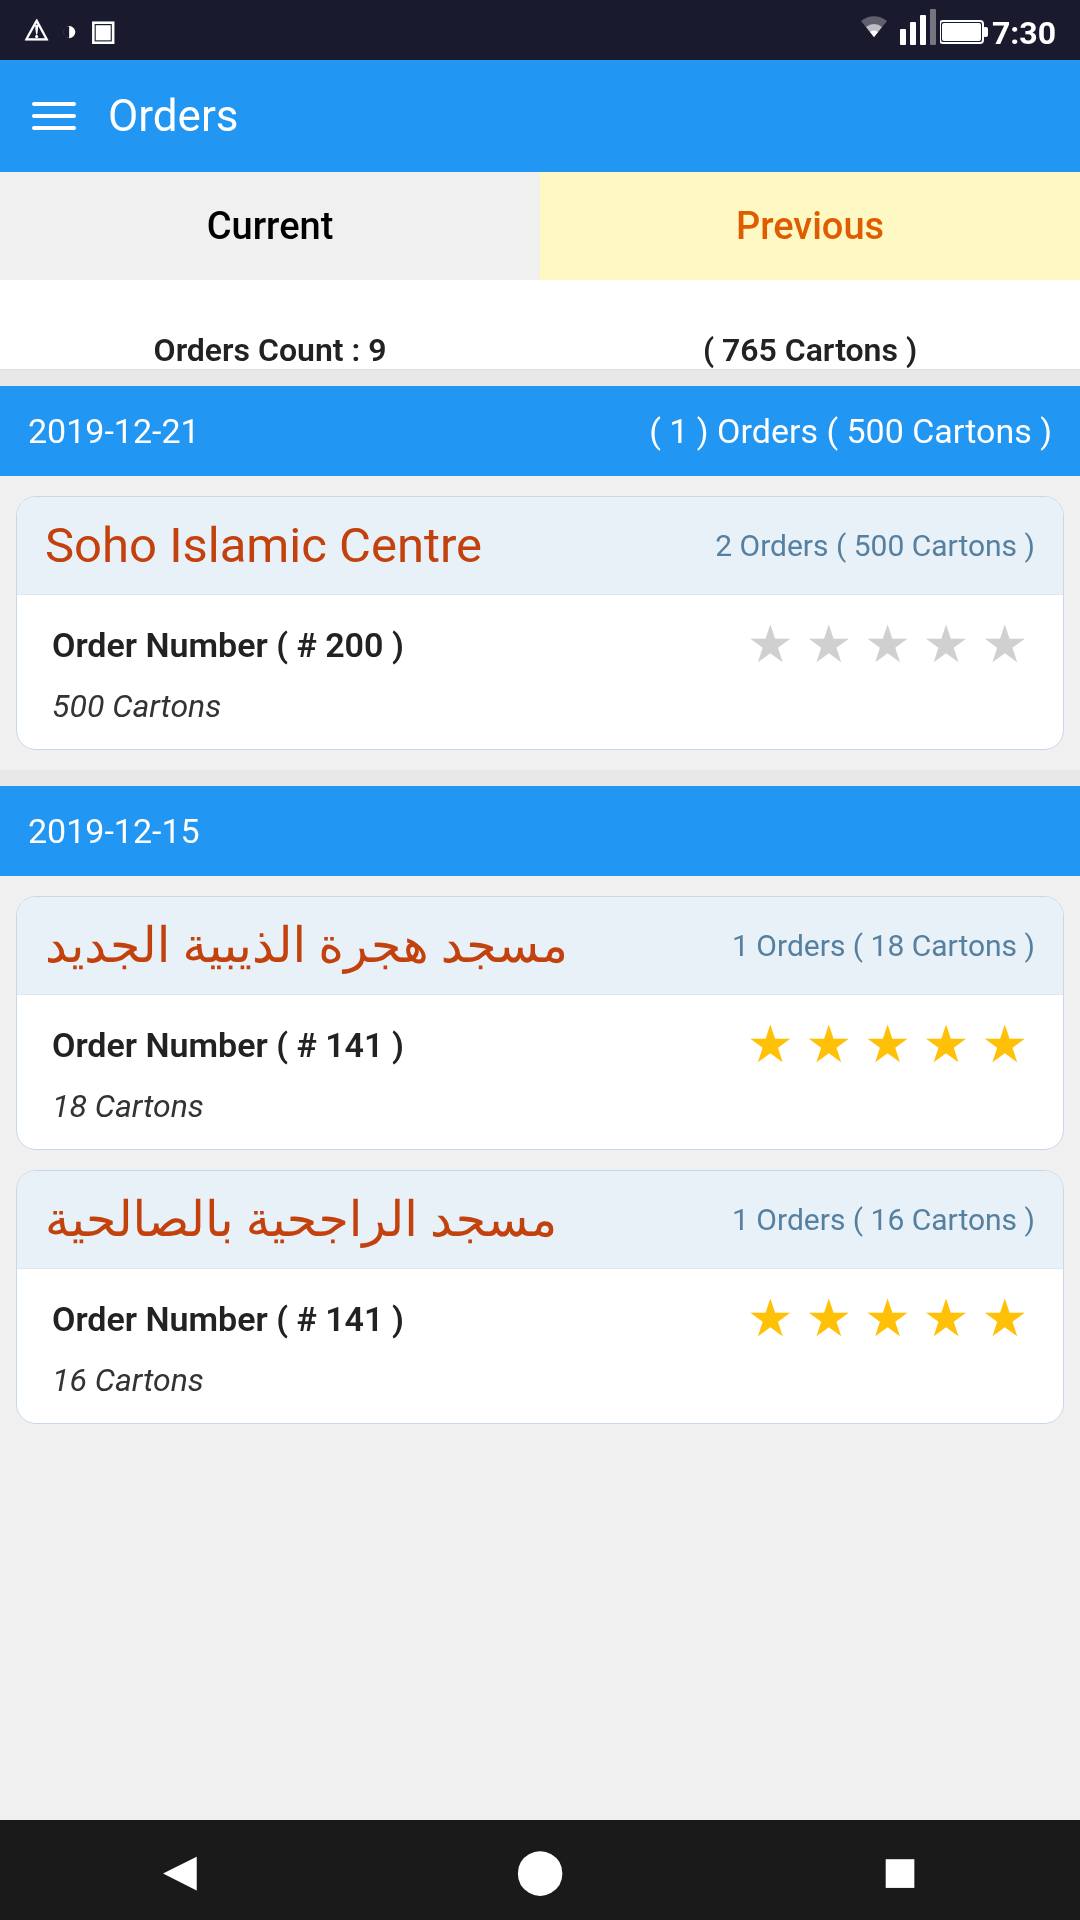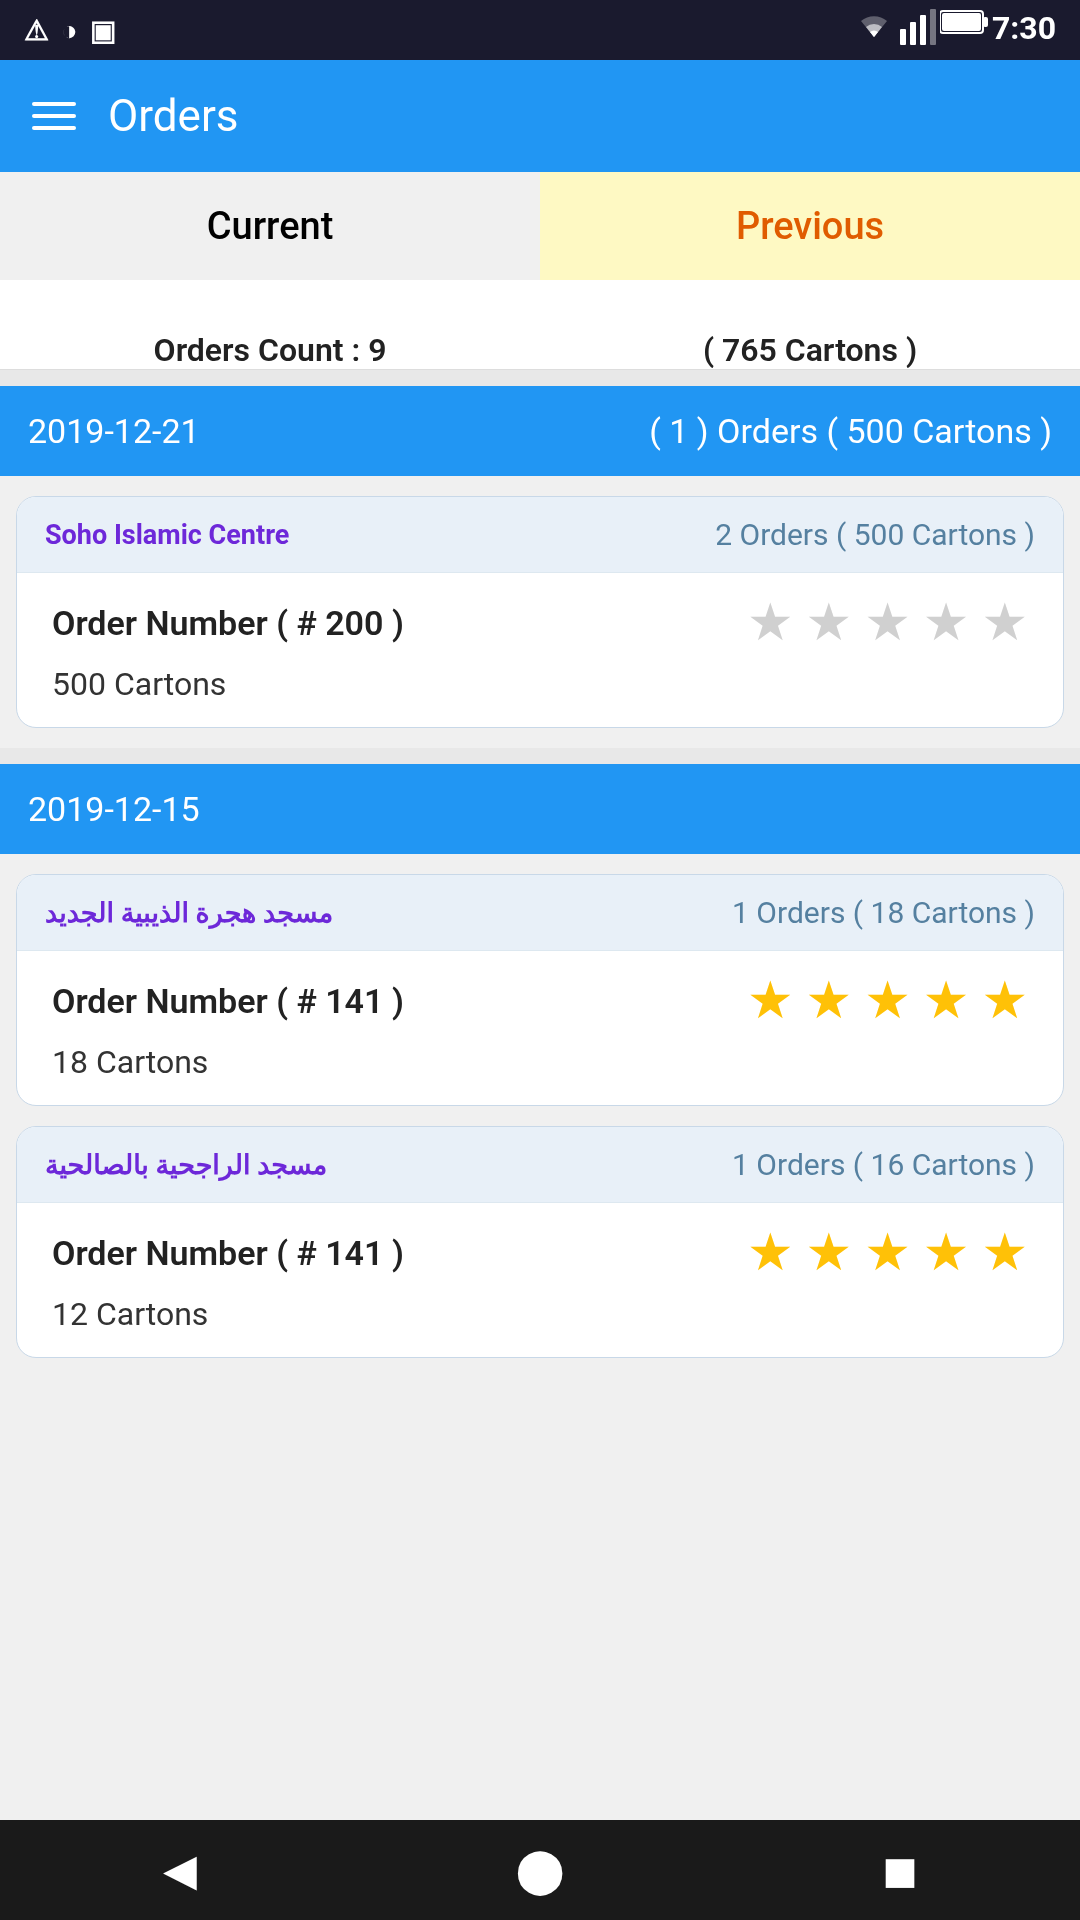--- a/index.html
+++ b/index.html
@@ -18,21 +18,21 @@
       height: 60px;
       display: flex;
       align-items: center;
       justify-content: space-between;
       padding: 0 24px;
       color: white;
       font-size: 28px;
       font-weight: bold;
     }
     .status-left { display: flex; align-items: center; gap: 12px; }
-    .status-right { display: flex; align-items: flex-start; gap: 4px; }
+    .status-right { display: flex; align-items: flex-end; gap: 4px; }
     .status-time { font-size: 32px; font-weight: bold; }
 
     
     .app-bar {
       background: #2196F3;
       height: 112px;
       display: flex;
       align-items: center;
       padding: 8px 32px;
       gap: 32px;
@@ -128,23 +128,23 @@
     }
     .card-header {
       background: #e8f0f8;
       display: flex;
       align-items: center;
       justify-content: space-between;
       padding: 20px 28px;
       border-bottom: 1px solid #dde8f0;
     }
     .card-title {
-      color: #6d28d9;
-      font-size: 27px;
-      font-weight: 700;
+      color: #c2410c;
+      font-size: 49px;
+      font-weight: 400;
     }
     .card-orders-count {
       color: #5580a0;
       font-size: 30px;
     }
     .card-body {
       padding: 24px 35px;
     }
     .order-number-row {
       display: flex;
@@ -164,20 +164,21 @@
     .star {
       font-size: 52px;
       line-height: 1;
     }
     .star-empty { color: #d0d0d0; }
     .star-filled { color: #FFC107; }
     .cartons-text {
       font-size: 32px;
       color: #333;
       margin-top: 16px;
+      font-style: italic;
     }
 
     
     .nav-bar {
       position: fixed;
       bottom: 0;
       left: 0;
       width: 1080px;
       background: #1a1a1a;
       height: 100px;
@@ -319,21 +320,21 @@
     <div class="order-number-row">
       <span class="order-number">Order Number ( # 141 )</span>
       <div class="stars">
         <span class="star star-filled">★</span>
         <span class="star star-filled">★</span>
         <span class="star star-filled">★</span>
         <span class="star star-filled">★</span>
         <span class="star star-filled">★</span>
       </div>
     </div>
-    <div class="cartons-text">12 Cartons</div>
+    <div class="cartons-text">16 Cartons</div>
   </div>
 </div>
 
 <div style="height: 100px;"></div>
 
 <div class="nav-bar">
   <div class="nav-btn">◀</div>
   <div class="nav-btn">⬤</div>
   <div class="nav-btn">◼</div>
 </div>

